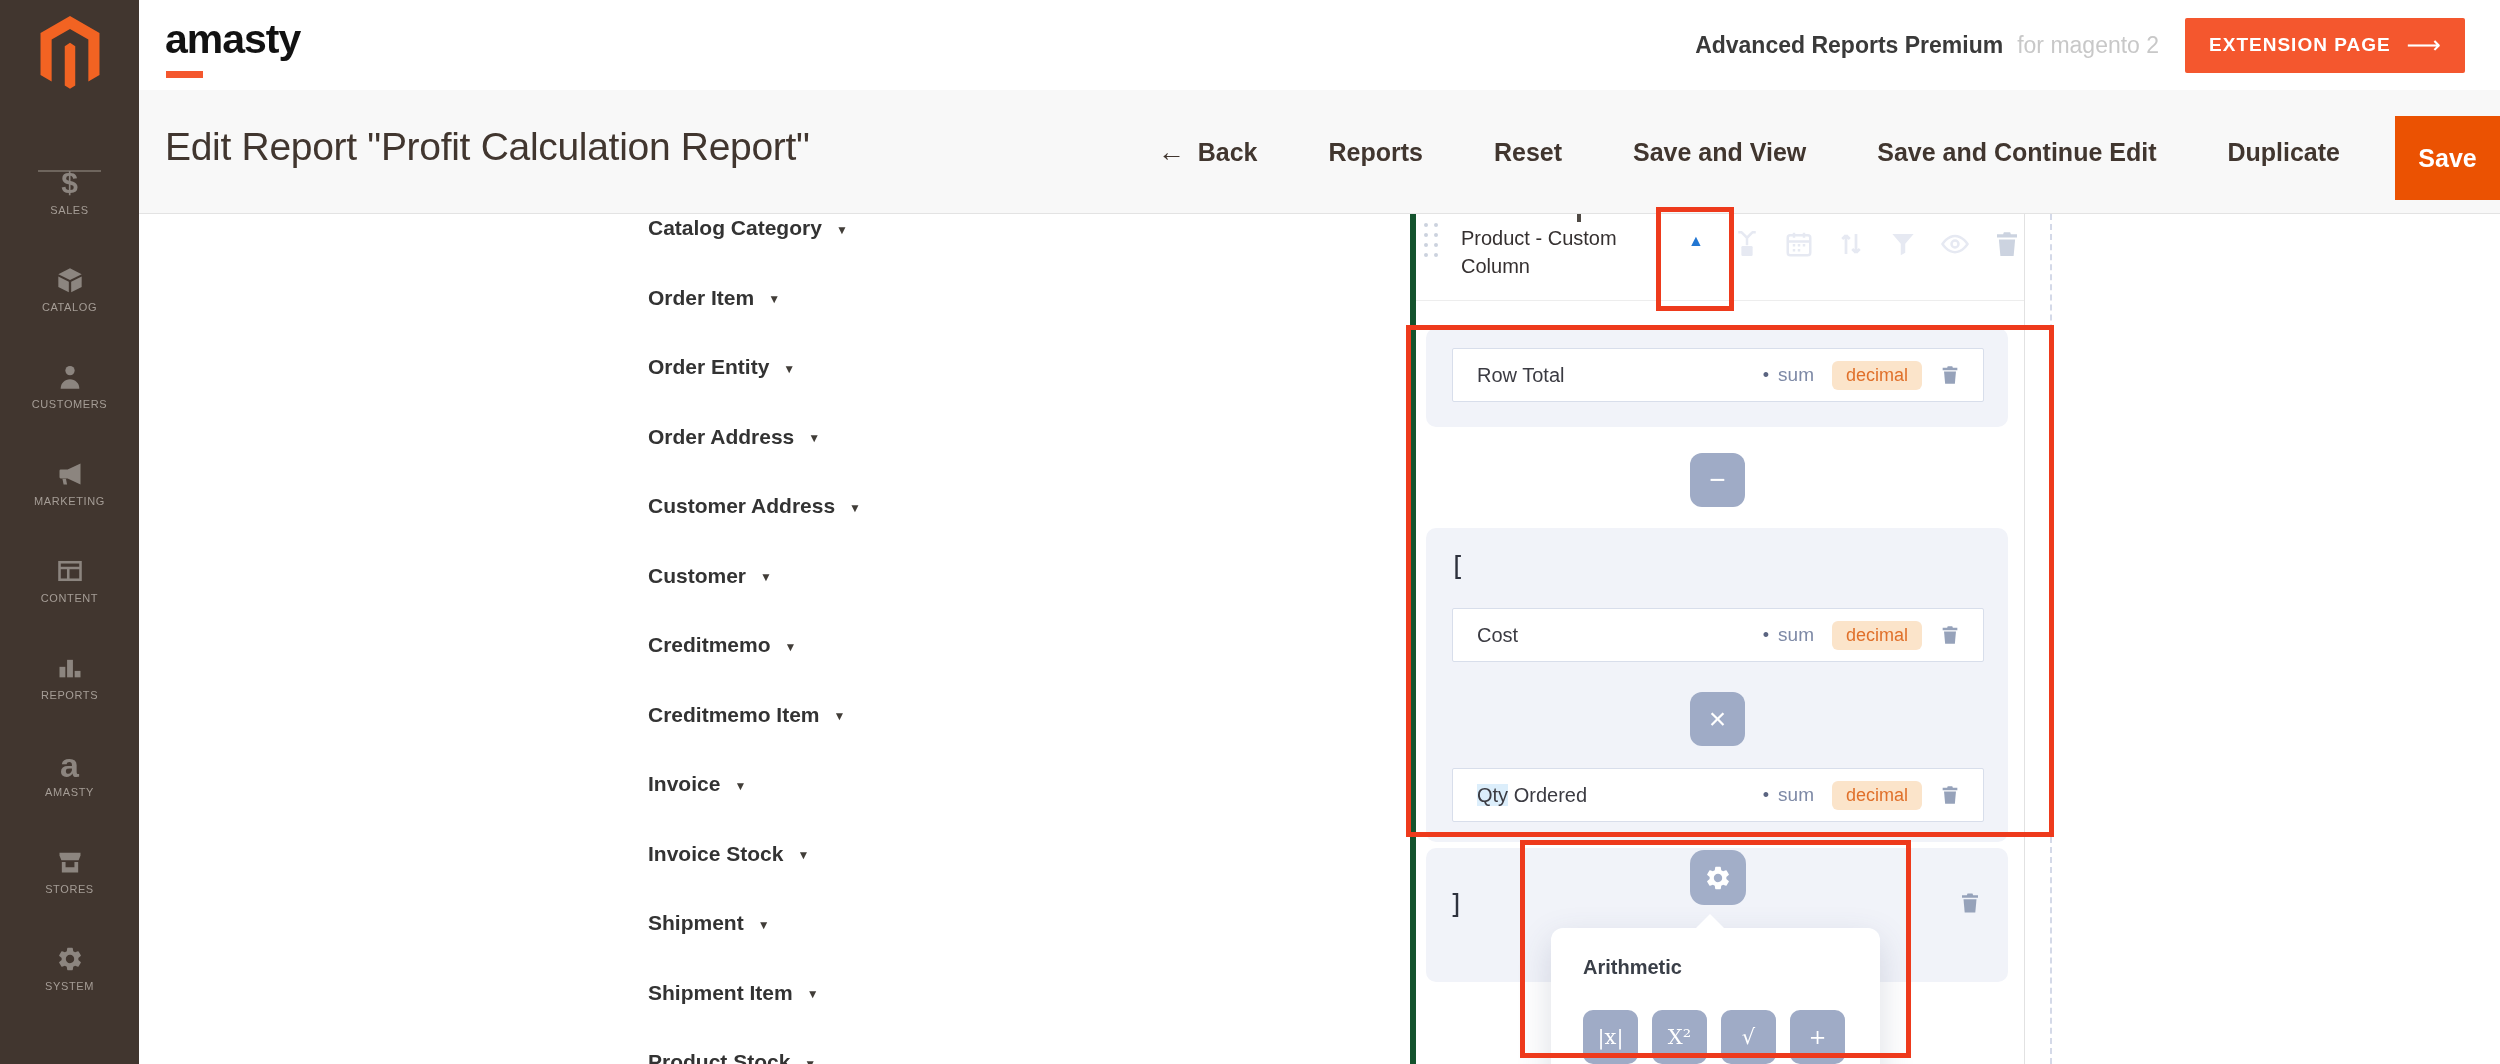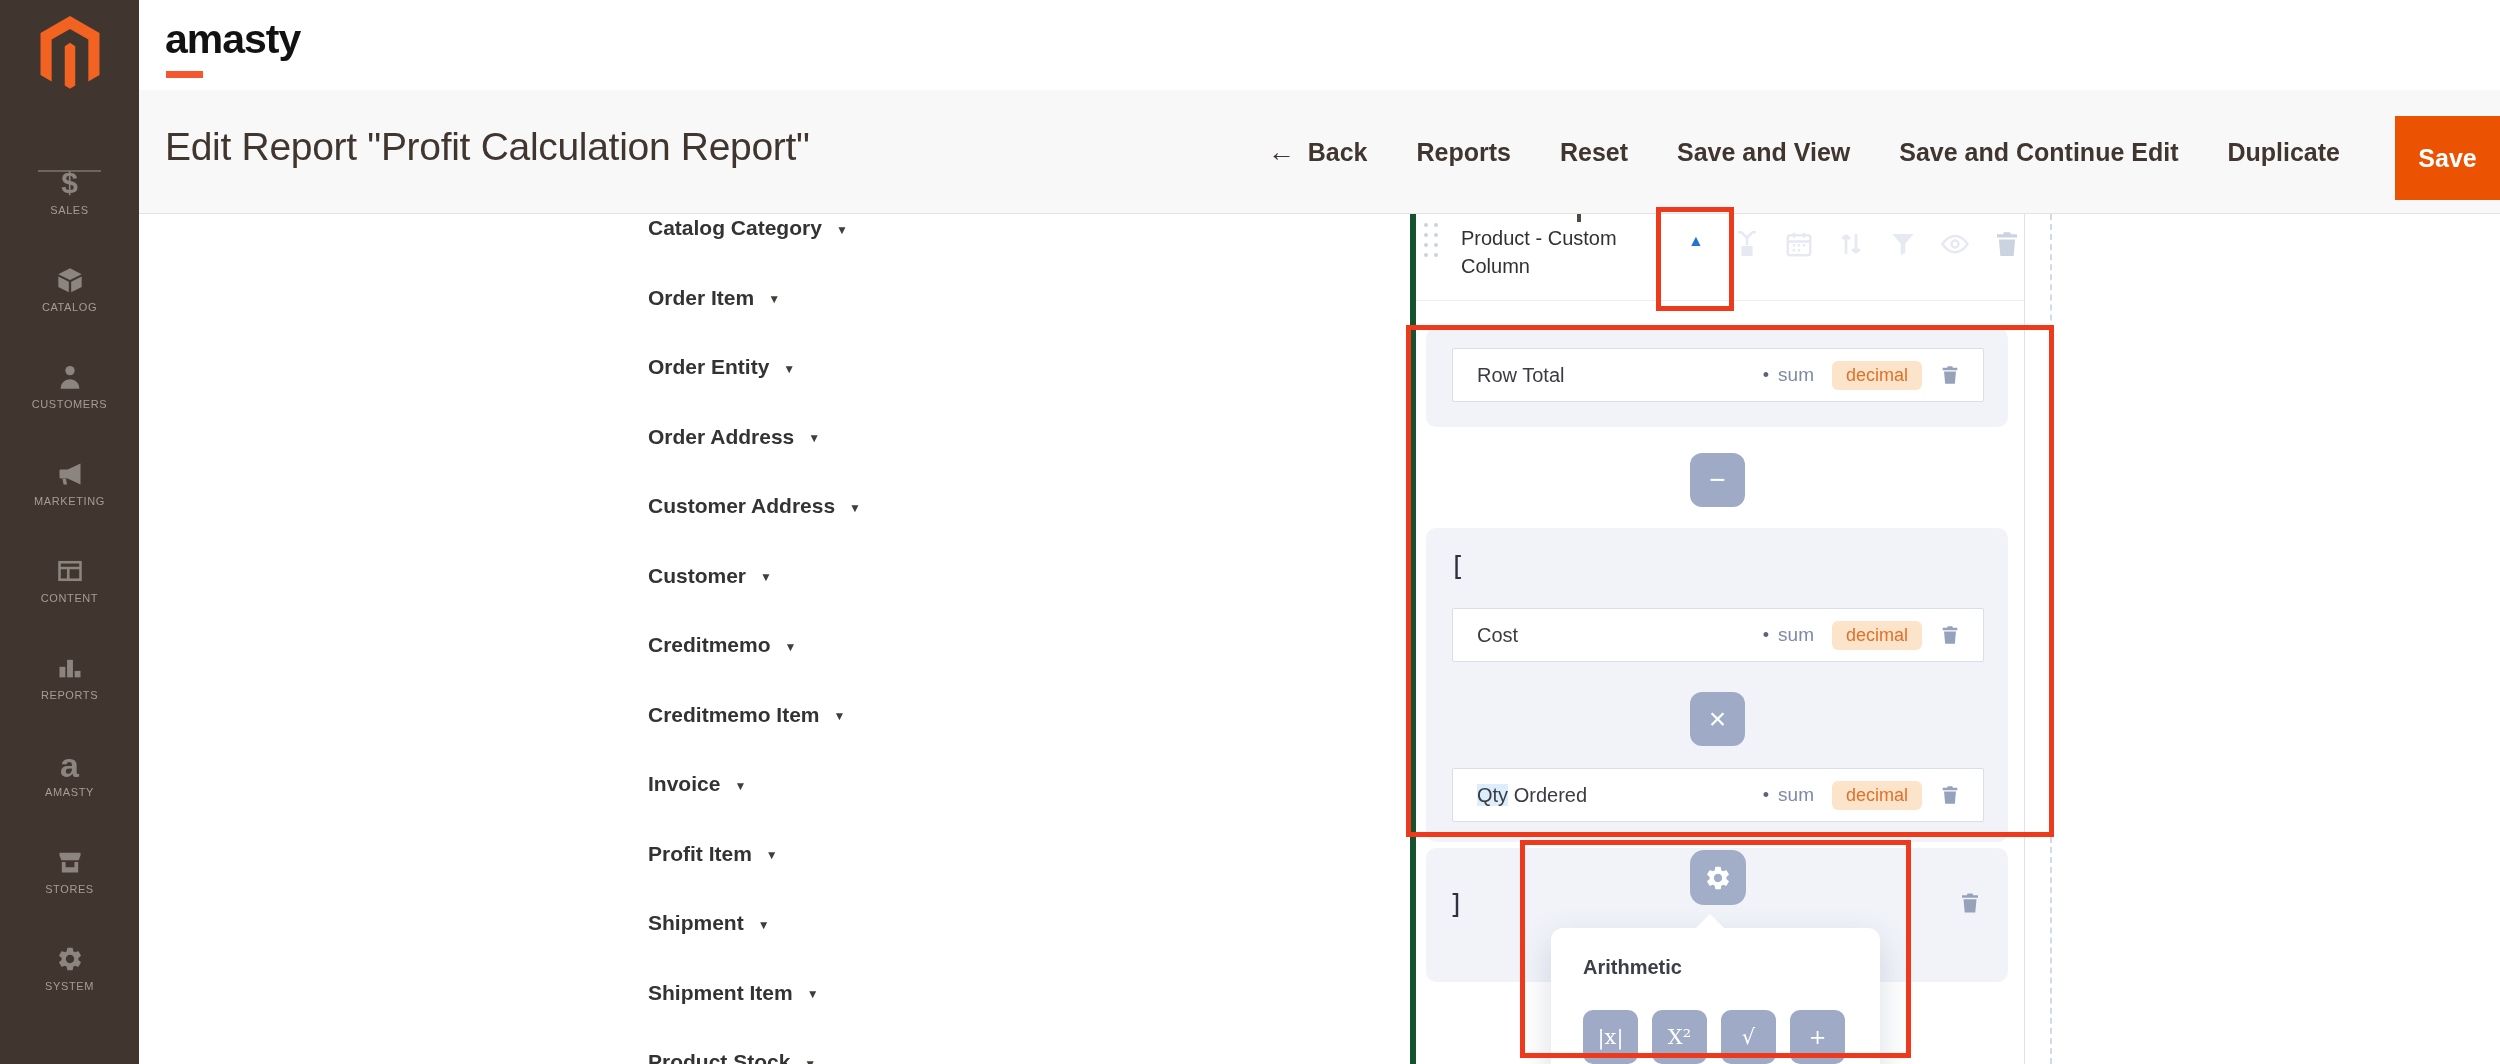--- a/index.html
+++ b/index.html
@@ -29,21 +29,21 @@
   .prod-name { font-size:23px; font-weight:700; color:#3a3a3a; }
   .prod-suffix { font-size:23px; color:#c8c8c8; margin-left:14px; }
   .ext-btn { margin-left:26px; height:55px; padding:0 24px; background:#f4572e; border:none; color:#fff;
     font-family:inherit; font-size:19px; font-weight:700; letter-spacing:1px; display:flex; align-items:center; gap:16px;
     cursor:pointer; border-radius:2px; }
   .ext-arrow::before { content:"⟶"; font-size:24px; font-weight:400; letter-spacing:0; }
 
   
   .title-bar { position:absolute; left:139px; top:90px; width:2361px; height:124px; background:#f8f8f8; border-bottom:1px solid #e3e3e3; z-index:4; }
   .page-title { position:absolute; left:26px; top:35px; font-size:39px; font-weight:400; color:#41362f; letter-spacing:-0.3px; white-space:nowrap; }
-  .actions { position:absolute; right:160px; top:0; height:124px; display:flex; gap:49px; }
+  .actions { position:absolute; right:160px; top:0; height:124px; display:flex; gap:71px; }
   .act { background:none; border:none; font-family:inherit; font-size:25px; font-weight:600; color:#41362f; cursor:pointer; white-space:nowrap; display:flex; align-items:center; }
   .back-arrow::before { content:"←"; font-size:27px; font-weight:400; margin-right:13px; color:#41362f; }
   .save-btn { position:absolute; right:0; top:26px; width:105px; height:84px; background:#eb5202; border:none; color:#fff;
     font-family:inherit; font-size:25px; font-weight:700; cursor:pointer; }
 
   
   .content { position:absolute; left:139px; top:214px; width:1902px; height:850px; background:#fff; }
 
   
   .entity-list { position:absolute; left:509px; top:1px; }
@@ -204,20 +204,28 @@
         </span>
         <span class="nav-label">SYSTEM</span>
       </div>
     </nav>
   </aside>
 
   <header class="top-header">
     <div class="brand">
       <span class="brand-text">amasty</span>
       <span class="brand-bar"></span>
+    </div>
+    <div class="header-right">
+      <span class="prod-name">Advanced Reports Premium</span>
+      <span class="prod-suffix">for magento 2</span>
+      <button class="ext-btn">
+        <span>EXTENSION PAGE</span>
+        <span class="ext-arrow"></span>
+      </button>
     </div>
   </header>
 
   <div class="title-bar">
     <h1 class="page-title">Edit Report "Profit Calculation Report"</h1>
     <div class="actions">
       <button class="act">
         <span class="back-arrow"></span>
         <span>Back</span>
       </button>
@@ -263,21 +271,21 @@
         </div>
       <div class="entity-item">
           <span>Creditmemo Item</span>
           <span class="caret"></span>
         </div>
       <div class="entity-item">
           <span>Invoice</span>
           <span class="caret"></span>
         </div>
       <div class="entity-item">
-          <span>Profit Item</span>
+          <span>Invoice Stock</span>
           <span class="caret"></span>
         </div>
       <div class="entity-item">
           <span>Shipment</span>
           <span class="caret"></span>
         </div>
       <div class="entity-item">
           <span>Shipment Item</span>
           <span class="caret"></span>
         </div>

